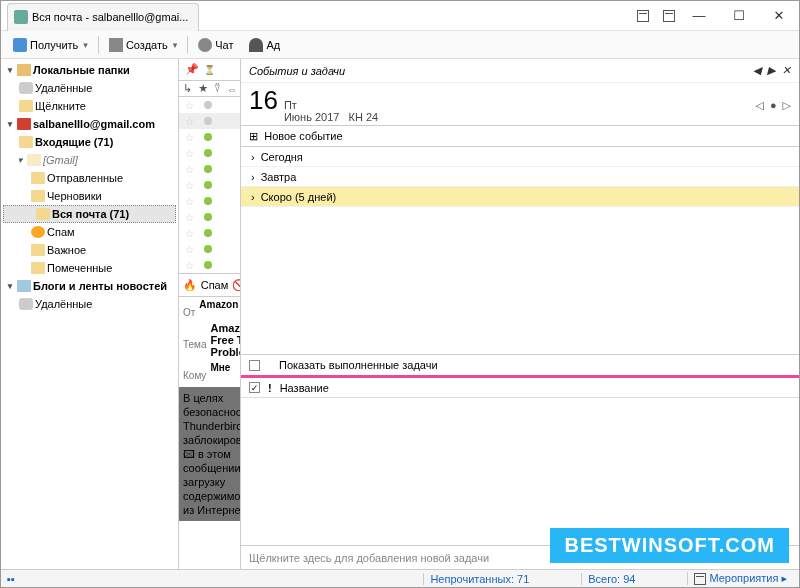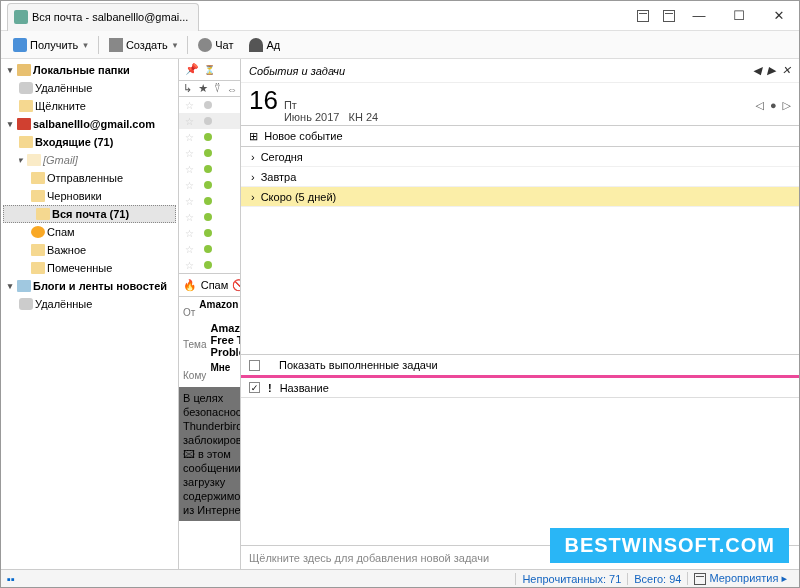--- a/index.html
+++ b/index.html
@@ -64,21 +64,21 @@
 .epgroups { }
 .eprow { height: 20px; display: flex; align-items: center; gap: 6px; padding-left: 10px; border-bottom: 1px solid #f0f0f0; }
 .eprow.hl { background: #fbeea8; }
 .epspace { flex: 1; }
 .eptaskhead { height: 24px; border-top: 1px solid #ccc; border-bottom: 3px solid #ec4899; display: flex; align-items: center; gap: 19px; padding: 0 8px; }
 .epcolhead { height: 20px; display: flex; align-items: center; gap: 8px; padding: 0 8px; border-bottom: 1px solid #ddd; }
 .epaddtask { height: 24px; border-top: 1px solid #ccc; display: flex; align-items: center; padding: 0 8px; color: #888; }
 
 .statusbar { position: absolute; bottom: 0; left: 0; right: 0; height: 18px; border-top: 1px solid #ccc; background: #f5f5f5; display: flex; align-items: center; padding: 0 6px; font-size: 10px; color: #333; }
 .statusbar .sp { flex: 1; }
-.statusbar .cell { padding: 0 6px; border-left: 1px solid #ccc; color: #1565c0; }
+.statusbar .cell { padding: 0 6px; border-left: 1px solid #ccc; color: #1565c0; margin-left: 46px; }
 
 .watermark { position: absolute; right: 10px; bottom: 24px; background: #29b6f6; color: #fff; padding: 6px 14px; font-size: 20px; font-weight: bold; font-family: Arial; letter-spacing: 1px; }
 
 .chk { width: 11px; height: 11px; border: 1px solid #888; display: inline-flex; align-items: center; justify-content: center; font-size: 9px; }
 .ic-cal { width: 12px; height: 12px; border: 1px solid #555; position: relative; }
 .ic-cal::before { content: ""; position: absolute; top: 2px; left: 1px; right: 1px; height: 1px; background: #555; }
 </style>
 </head>
 <body>
 

